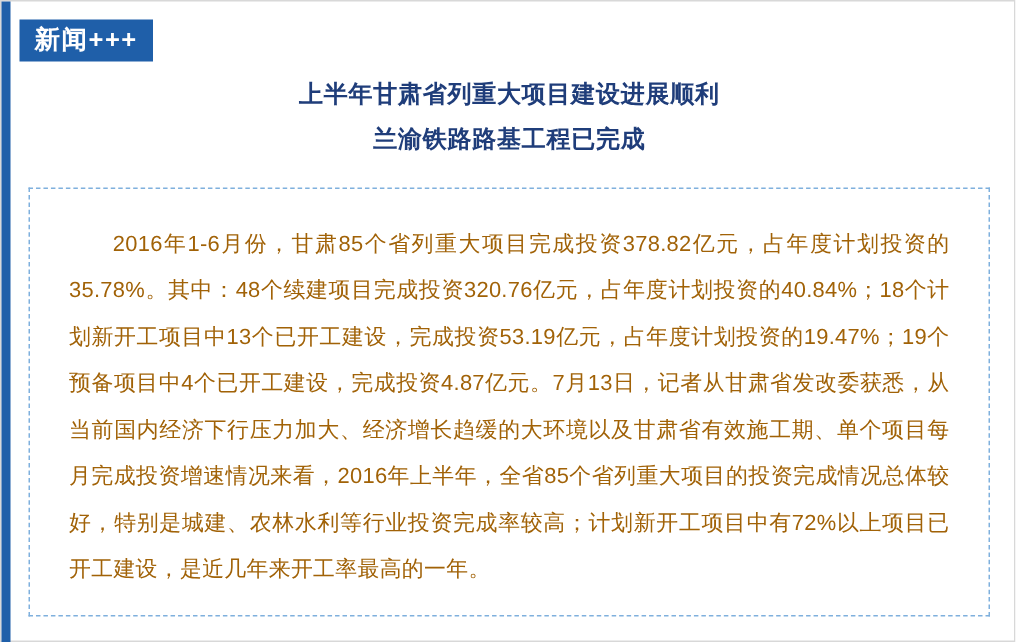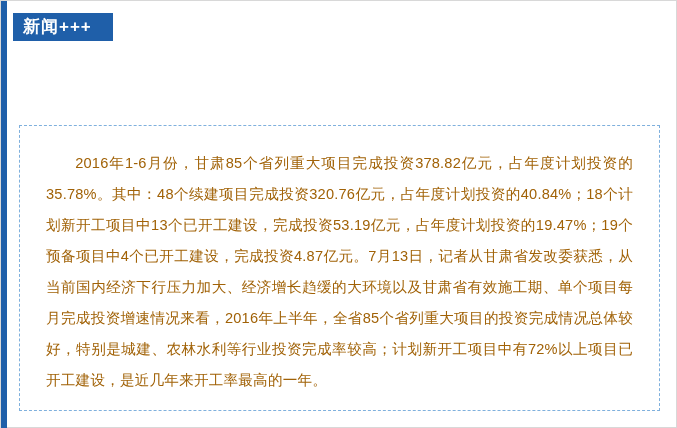--- a/index.html
+++ b/index.html
@@ -32,21 +32,21 @@
   }
   .badge {
     position: absolute;
     left: 12px;
     top: 12px;
     background: #1f5fa9;
     color: #ffffff;
     font-size: 17px;
     font-weight: bold;
     letter-spacing: 1px;
-    padding: 5px 21px 6px 10px;
+    padding: 5px 10px 6px 10px;
     line-height: 1;
     white-space: nowrap;
   }
   .titles {
     position: absolute;
     left: 0;
     top: 48px;
     width: 677px;
     text-align: center;
   }
@@ -80,18 +80,22 @@
 </style>
 </head>
 <body>
 
 <div class="page">
 
   <div class="left-strip"></div>
 
   <div class="badge">新闻+++</div>
 
+  <div class="titles">
+    <div class="title-line">上半年甘肃省列重大项目建设进展顺利</div>
+    <div class="title-line">兰渝铁路路基工程已完成</div>
+  </div>
 
   <div class="content-box">
     <p class="body-text">2016年1-6月份，甘肃85个省列重大项目完成投资378.82亿元，占年度计划投资的35.78%。其中：48个续建项目完成投资320.76亿元，占年度计划投资的40.84%；18个计划新开工项目中13个已开工建设，完成投资53.19亿元，占年度计划投资的19.47%；19个预备项目中4个已开工建设，完成投资4.87亿元。7月13日，记者从甘肃省发改委获悉，从当前国内经济下行压力加大、经济增长趋缓的大环境以及甘肃省有效施工期、单个项目每月完成投资增速情况来看，2016年上半年，全省85个省列重大项目的投资完成情况总体较好，特别是城建、农林水利等行业投资完成率较高；计划新开工项目中有72%以上项目已开工建设，是近几年来开工率最高的一年。</p>
   </div>
 
 </div>
 
 </body></html>

